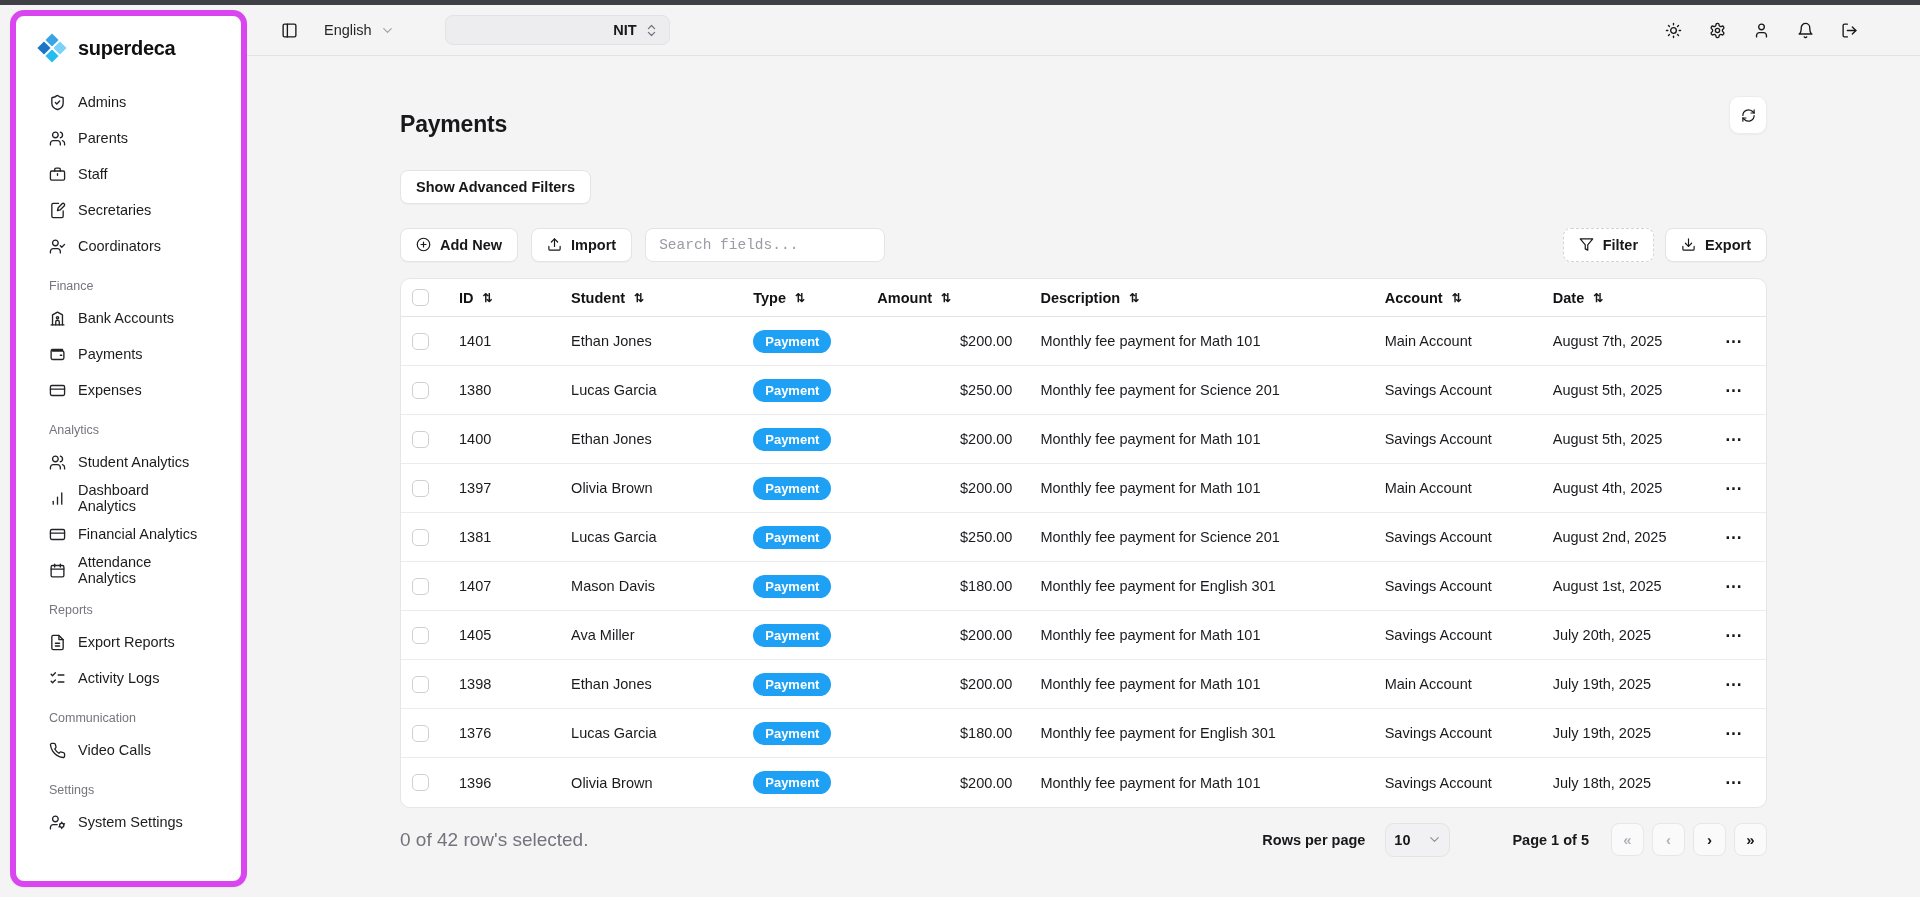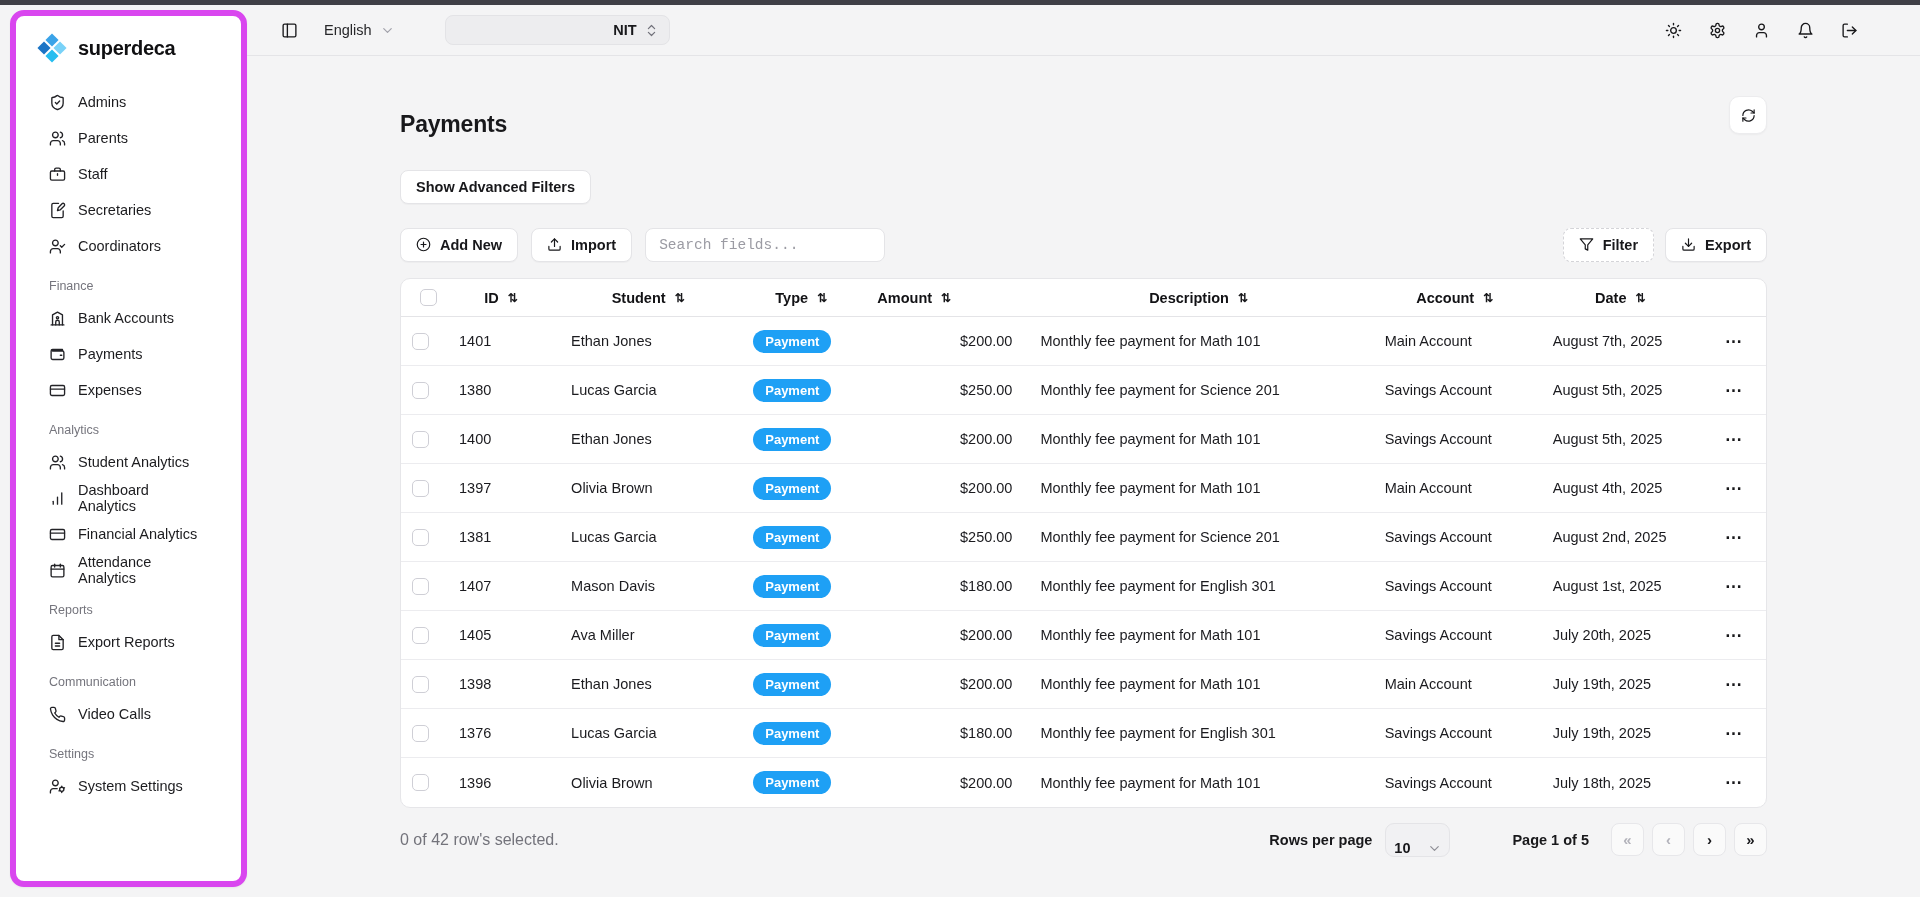--- a/index.html
+++ b/index.html
@@ -71,46 +71,46 @@
   .search-input::placeholder { color:#9b9ba3; }
   .toolbar-right { margin-left:auto; display:flex; gap:11px; }
 
   
   .table-card { margin-top:16px; background:#fff; border:1px solid #e6e6e9; border-radius:10px;
                 overflow:hidden; }
   table { width:100%; border-collapse:collapse; table-layout:fixed; }
   col.c-sel{width:44px} col.c-id{width:112px} col.c-student{width:182px} col.c-type{width:124px}
   col.c-amount{width:163px} col.c-desc{width:344px} col.c-account{width:168px}
   col.c-date{width:163px} col.c-act{width:64px}
-  thead th { height:38px; text-align:center; font-weight:600; font-size:14.5px; color:#121215;
+  thead th { height:38px; text-align:left; font-weight:600; font-size:14.5px; color:#121215;
              border-bottom:1px solid #e4e4e7; padding:0 14px; }
   thead th.th-sel { padding:0 0 0 11px; }
   tbody td { height:49px; border-bottom:1px solid #ececef; padding:0 14px; font-size:14.5px;
              color:#1b1b1f; white-space:nowrap; overflow:hidden; }
   tbody tr:last-child td { border-bottom:none; }
   td.td-sel { padding:0 0 0 11px; }
   .th-inner { display:inline-flex; align-items:center; gap:9px; cursor:pointer; }
   .sort { font-size:12px; color:#18181b; }
   .cb { display:inline-block; width:17px; height:17px; border:1.5px solid #cfcfd6;
         border-radius:5px; background:#fff; vertical-align:middle; cursor:pointer; }
   .badge { display:inline-block; padding:4px 12px; border-radius:999px; color:#fff;
            font-size:13px; font-weight:600; line-height:1.2; }
   td.num { text-align:right; }
   th.num-h { text-align:left; }
   .row-menu { background:none; border:none; font-size:17px; font-weight:700; color:#18181b;
               cursor:pointer; letter-spacing:1px; padding:2px 6px; line-height:1; }
   td.td-act { text-align:center; }
 
   
   .table-footer { display:flex; align-items:center; margin-top:15px; }
-  .sel-info { color:#73737b; font-size:16px; }
+  .sel-info { color:#73737b; font-size:19px; }
   .footer-right { margin-left:auto; display:flex; align-items:center; }
   .rpp-label { font-weight:600; color:#18181b; }
-  .rpp-select { margin-left:13px; width:65px; height:34px; background:#f1f1f3;
-                border:1px solid #e4e4e7; border-radius:9px; display:flex; align-items:flex-end;
+  .rpp-select { margin-left:20px; width:65px; height:34px; background:#f1f1f3;
+                border:1px solid #e4e4e7; border-radius:9px; display:flex; align-items:center;
                 justify-content:center; gap:16px; font-weight:600; cursor:pointer; }
   .rpp-select .chev { color:#8e8e96; }
   .page-indicator { font-weight:600; margin-left:62px; }
   .pager { display:flex; gap:8px; margin-left:22px; }
   .pg-btn { width:33px; height:33px; border-radius:8px; background:#fafafa; border:1px solid #e7e7ea;
             display:flex; align-items:center; justify-content:center; font-size:15px; font-weight:700;
             color:#18181b; cursor:pointer; font-family:inherit; }
   .pg-btn.disabled { color:#b3b3bb; }
 </style>
 </head>
@@ -232,20 +232,29 @@
 
     <div class="nav-section">Reports</div>
     <div class="nav-item">
       <svg class="ic" viewBox="0 0 24 24">
           <path d="M14 2H6a2 2 0 0 0-2 2v16a2 2 0 0 0 2 2h12a2 2 0 0 0 2-2V8z"></path>
           <polyline points="14 2 14 8 20 8"></polyline>
           <line x1="9" y1="13" x2="15" y2="13"></line>
           <line x1="9" y1="17" x2="15" y2="17"></line>
         </svg>
       <span>Export Reports</span>
+    </div>
+    <div class="nav-item">
+      <svg class="ic" viewBox="0 0 24 24">
+          <path d="m3 6 2 2 4-4"></path>
+          <path d="m3 16 2 2 4-4"></path>
+          <line x1="13" y1="7" x2="21" y2="7"></line>
+          <line x1="13" y1="17" x2="21" y2="17"></line>
+        </svg>
+      <span>Activity Logs</span>
     </div>
 
     <div class="nav-section">Communication</div>
     <div class="nav-item">
       <svg class="ic" viewBox="0 0 24 24">
           <path d="M22 16.9v3a2 2 0 0 1-2.2 2 19.8 19.8 0 0 1-8.6-3.1 19.5 19.5 0 0 1-6-6A19.8 19.8 0 0 1 2.1 4.2 2 2 0 0 1 4.1 2h3a2 2 0 0 1 2 1.7 12.8 12.8 0 0 0 .7 2.8 2 2 0 0 1-.5 2.1L8.1 9.9a16 16 0 0 0 6 6l1.3-1.3a2 2 0 0 1 2.1-.4 12.8 12.8 0 0 0 2.8.7 2 2 0 0 1 1.7 2z"></path>
         </svg>
       <span>Video Calls</span>
     </div>
 

